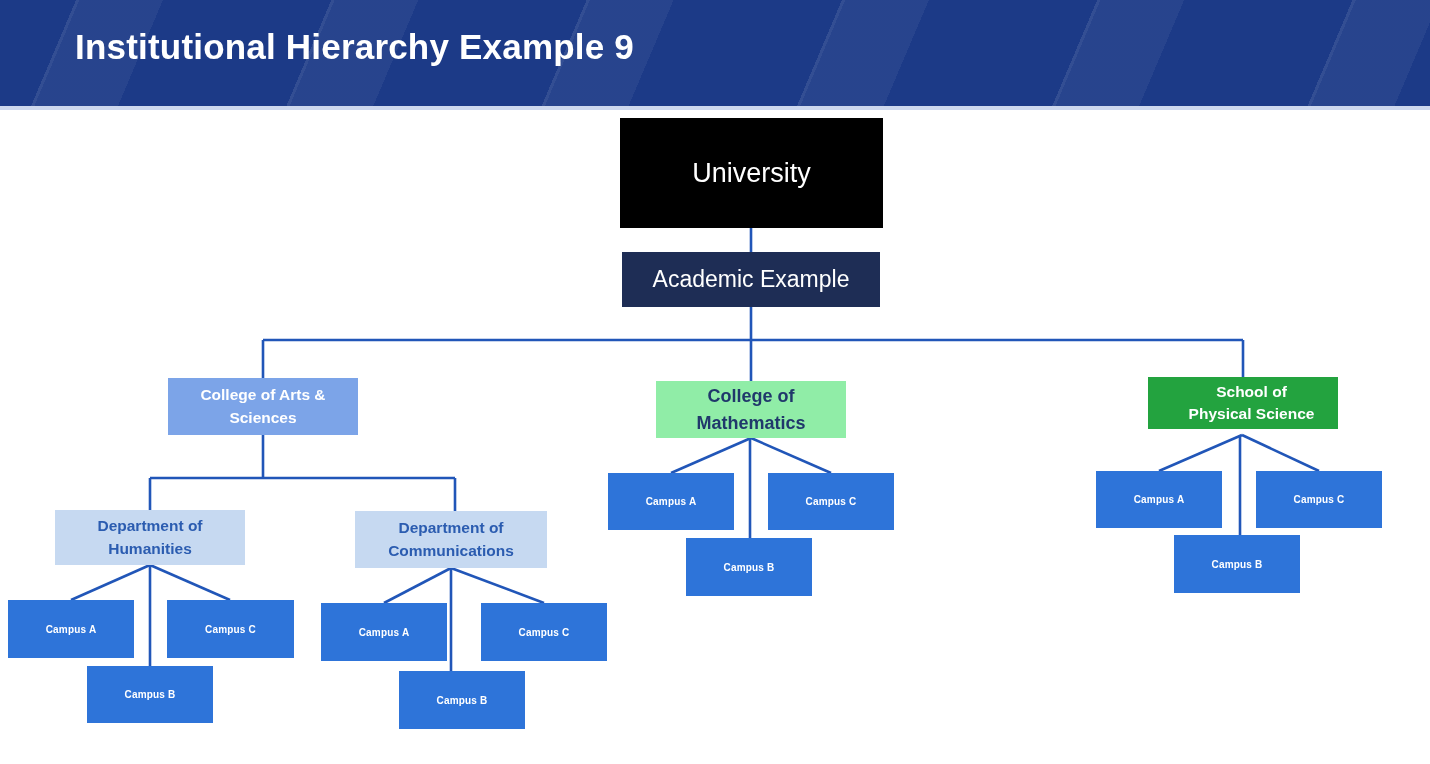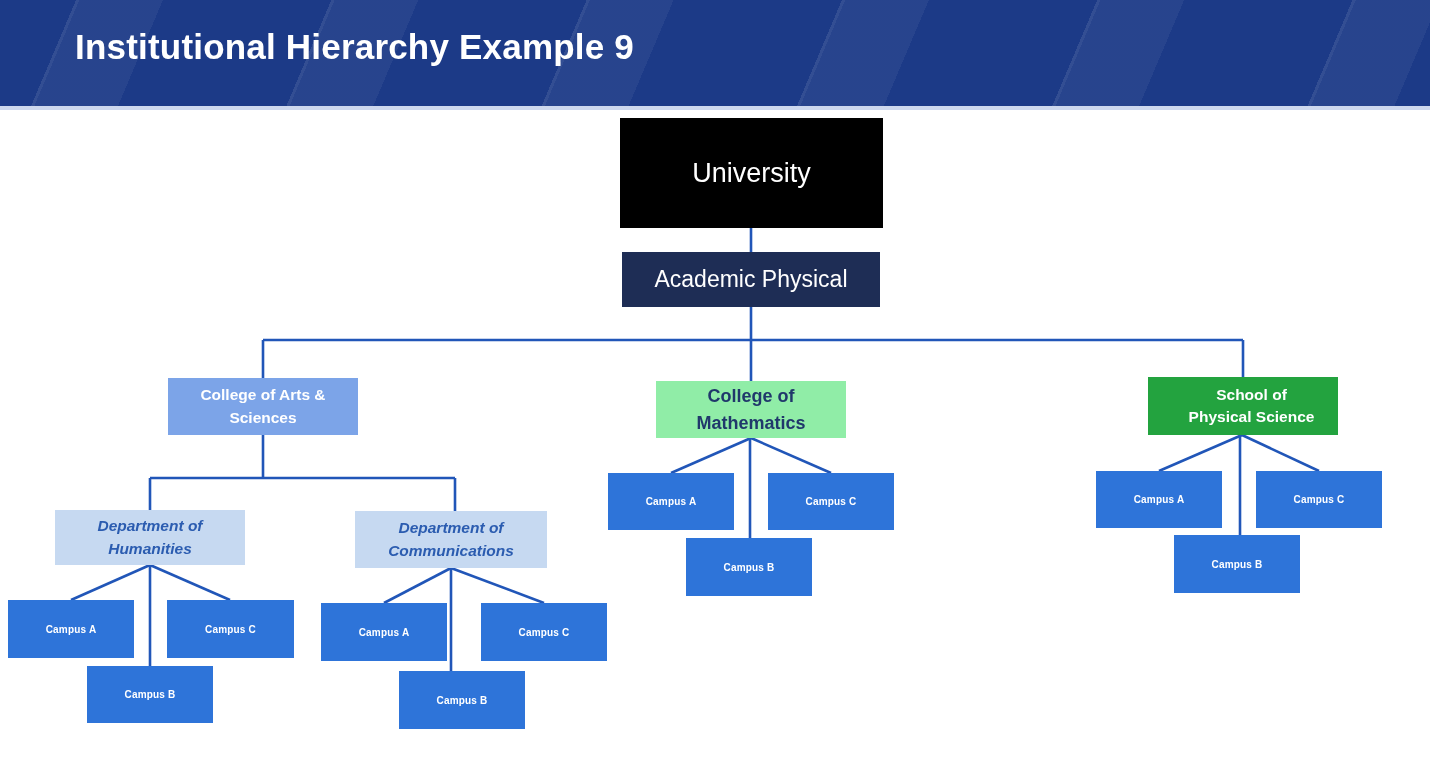--- a/index.html
+++ b/index.html
@@ -38,21 +38,21 @@
   .node {
     position: absolute; z-index: 3;
     display: flex; align-items: center; justify-content: center;
     text-align: center; white-space: pre-line;
   }
   .n-university     { background: var(--university-bg, #000000); color: var(--university-text, #ffffff); font-size: 27px; font-weight: 400; }
   .n-academic       { background: var(--academic-bg, #1e2d55);   color: var(--academic-text, #ffffff);   font-size: 23px; font-weight: 400; }
   .n-college-blue   { background: var(--college-blue-bg, #7ca4e8);  color: var(--college-blue-text, #ffffff);  font-size: 15.5px; font-weight: bold; line-height: 1.45; }
   .n-college-green  { background: var(--college-green-bg, #90eda7); color: var(--college-green-text, #20386b); font-size: 18px; font-weight: bold; line-height: 1.45; }
   .n-school-green   { background: var(--school-green-bg, #23a33f);  color: var(--school-green-text, #ffffff);  font-size: 15.5px; font-weight: bold; line-height: 1.45; }
-  .n-dept           { background: var(--dept-bg, #c6d9f1); color: var(--dept-text, #2b5cb0); font-size: 15.5px; font-weight: 600; line-height: 1.45; font-style: italic; }
+  .n-dept           { background: var(--dept-bg, #c6d9f1); color: var(--dept-text, #2b5cb0); font-size: 15.5px; font-weight: 600; line-height: 1.45; }
   .n-campus         { background: var(--campus-bg, #2e74d9); color: var(--campus-text, #ffffff); font-size: 10px; font-weight: bold; letter-spacing: 0.2px; }
 </style>
 </head>
 <body>
 
 <div class="stage">
 
   <div class="banner">
     <div class="banner-title">Institutional Hierarchy Example 9</div>
   </div>
@@ -76,27 +76,27 @@
     <line x1="751" y1="438" x2="671" y2="473"></line>
     <line x1="751" y1="438" x2="831" y2="473"></line>
     <line x1="750" y1="438" x2="750" y2="538"></line>
     <line x1="1242" y1="435" x2="1159" y2="471"></line>
     <line x1="1242" y1="435" x2="1319" y2="471"></line>
     <line x1="1240" y1="435" x2="1240" y2="535"></line>
   </svg>
 
   <div class="node n-university" style="left:620px; top:118px; width:263px; height:110px;">University</div>
 
-  <div class="node n-academic" style="left:622px; top:252px; width:258px; height:55px;">Academic Physical</div>
+  <div class="node n-academic" style="left:622px; top:252px; width:258px; height:55px;">Academic Example</div>
 
   <div class="node n-college-blue" style="left:168px; top:378px; width:190px; height:57px;">College of Arts &amp;
 Sciences</div>
   <div class="node n-college-green" style="left:656px; top:381px; width:190px; height:57px;">College of
 Mathematics</div>
-  <div class="node n-school-green" style="left:1148px; top:377px; width:190px; height:58px;padding-left:17px;">School of
+  <div class="node n-school-green" style="left:1148px; top:377px; width:190px; height:52px;padding-left:17px;">School of
 Physical Science</div>
 
   <div class="node n-dept" style="left:55px; top:510px; width:190px; height:55px;">Department of
 Humanities</div>
   <div class="node n-dept" style="left:355px; top:511px; width:192px; height:57px;">Department of
 Communications</div>
 
   <div class="node n-campus" style="left:8px; top:600px; width:126px; height:58px;">Campus A</div>
   <div class="node n-campus" style="left:167px; top:600px; width:127px; height:58px;">Campus C</div>
   <div class="node n-campus" style="left:87px; top:666px; width:126px; height:57px;">Campus B</div>

